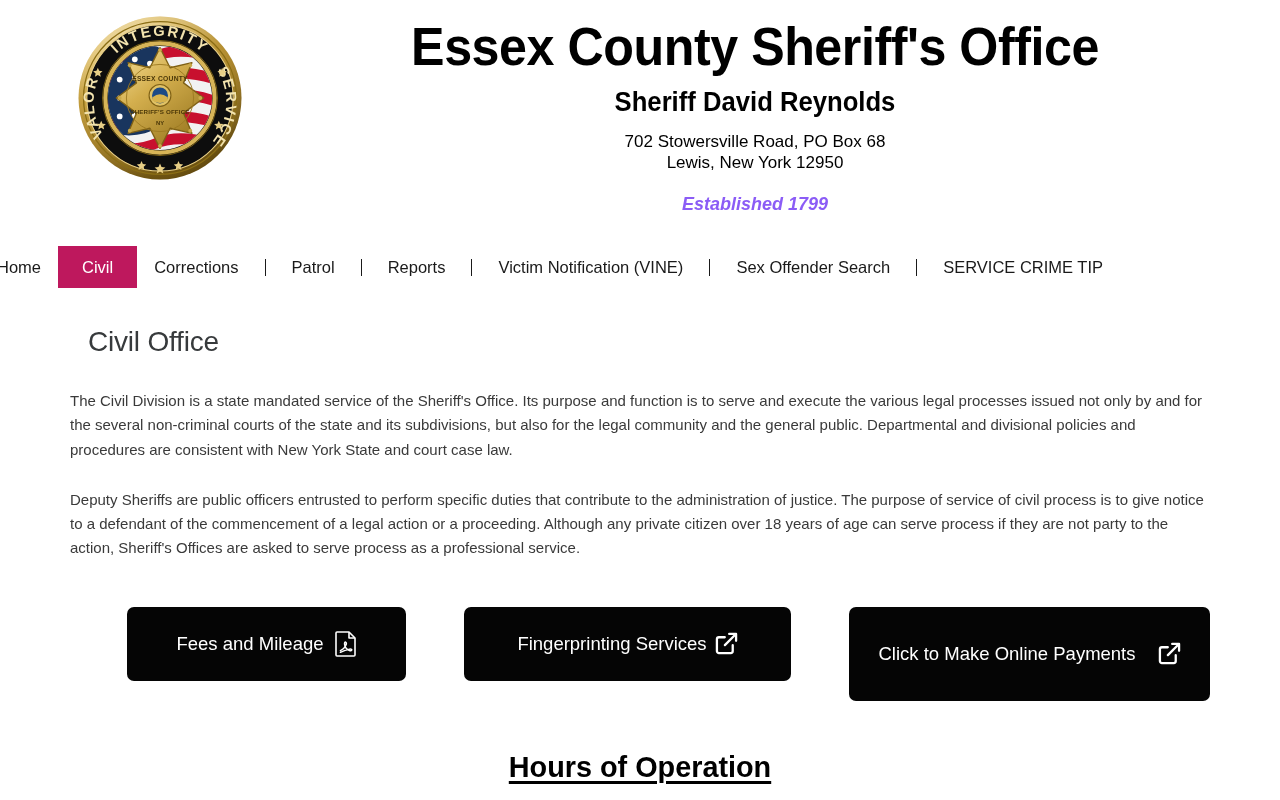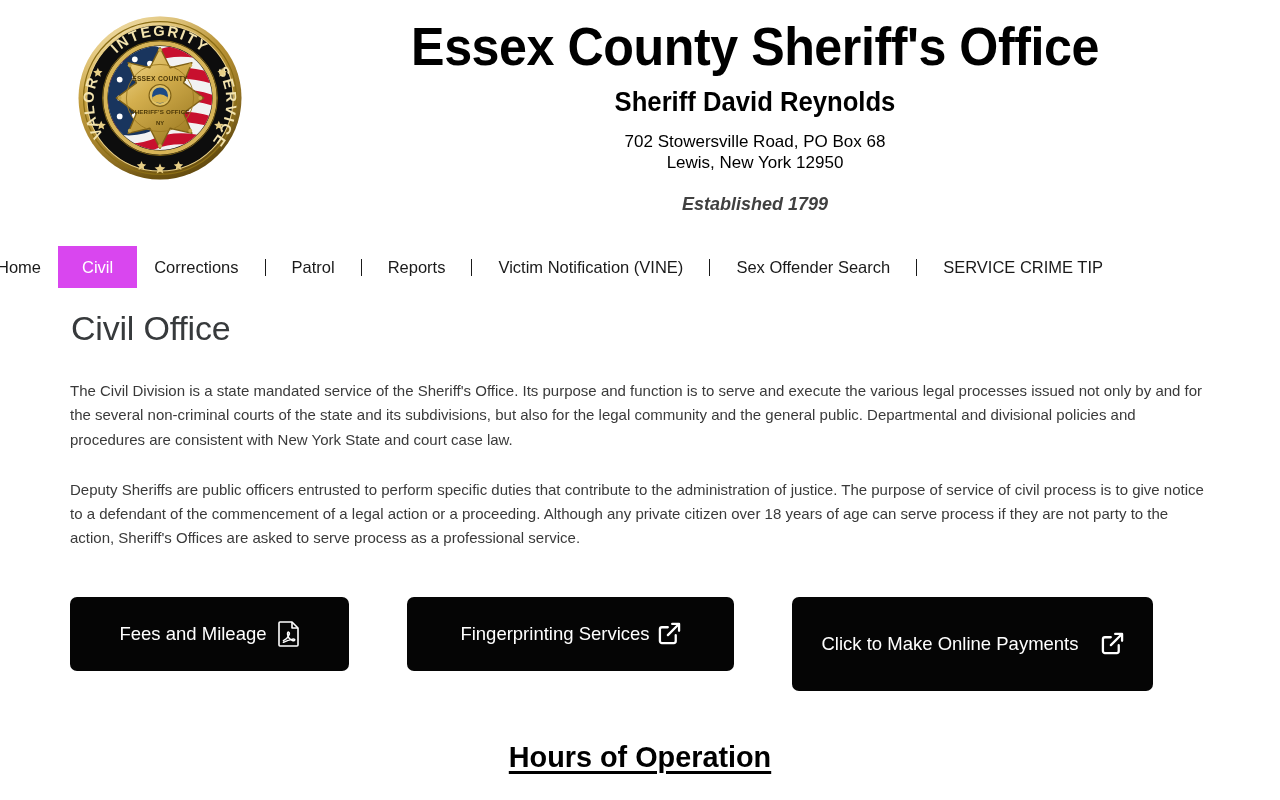--- a/index.html
+++ b/index.html
@@ -70,21 +70,21 @@
     color: #000000;
     line-height: 1.22;
     margin: 13px 0 0 0;
   }
   .address div { display: block; }
 
   .established {
     font-size: 18px;
     font-weight: 700;
     font-style: italic;
-    color: #404040;
+    color: #8b5cf6;
     margin: 21px 0 0 0;
   }
 
   
   .nav {
     position: absolute;
     left: 0;
     top: 248px;
     width: 1100px;
     display: flex;
@@ -97,21 +97,21 @@
     font-size: 16.5px;
     color: #1a1a1a;
     padding: 11px 17px;
     line-height: 1;
     white-space: nowrap;
     cursor: pointer;
     text-decoration: none;
     background: transparent;
   }
   .nav-item.active {
-    background: #d946ef;
+    background: #be185d;
     color: #ffffff;
     padding: 13px 24px;
     position: relative;
     z-index: 2;
   }
   .nav-sep {
     color: #1a1a1a;
     font-size: 15px;
     width: 1px;
     background: #1a1a1a;
@@ -128,42 +128,42 @@
     top: 296px;
     width: 1280px;
   }
 
   .content-inner {
     padding: 0 70px;
   }
 
   .page-title {
     font-family: "Liberation Sans", sans-serif;
-    font-size: 34px;
+    font-size: 28px;
     font-weight: 400;
     color: #373a3c;
-    margin: 1px;
+    margin: 18px;
     padding: 12px 0 0 0;
     letter-spacing: -0.2px;
   }
 
   .para {
     font-size: 15px;
     color: #3a3a3a;
     line-height: 1.62;
     margin: 26px 0 0 0;
     max-width: 1141px;
   }
   .para:first-of-type { margin-top: 31px; }
 
   
   .btn-row {
     margin-top: 46px;
     display: flex;
-    justify-content: flex-start;
+    justify-content: flex-end;
     align-items: flex-start;
     gap: 58px;
     padding: 0 70px;
   }
 
   .btn {
     background: #050505;
     color: #ffffff;
     border: none;
     border-radius: 7px;

